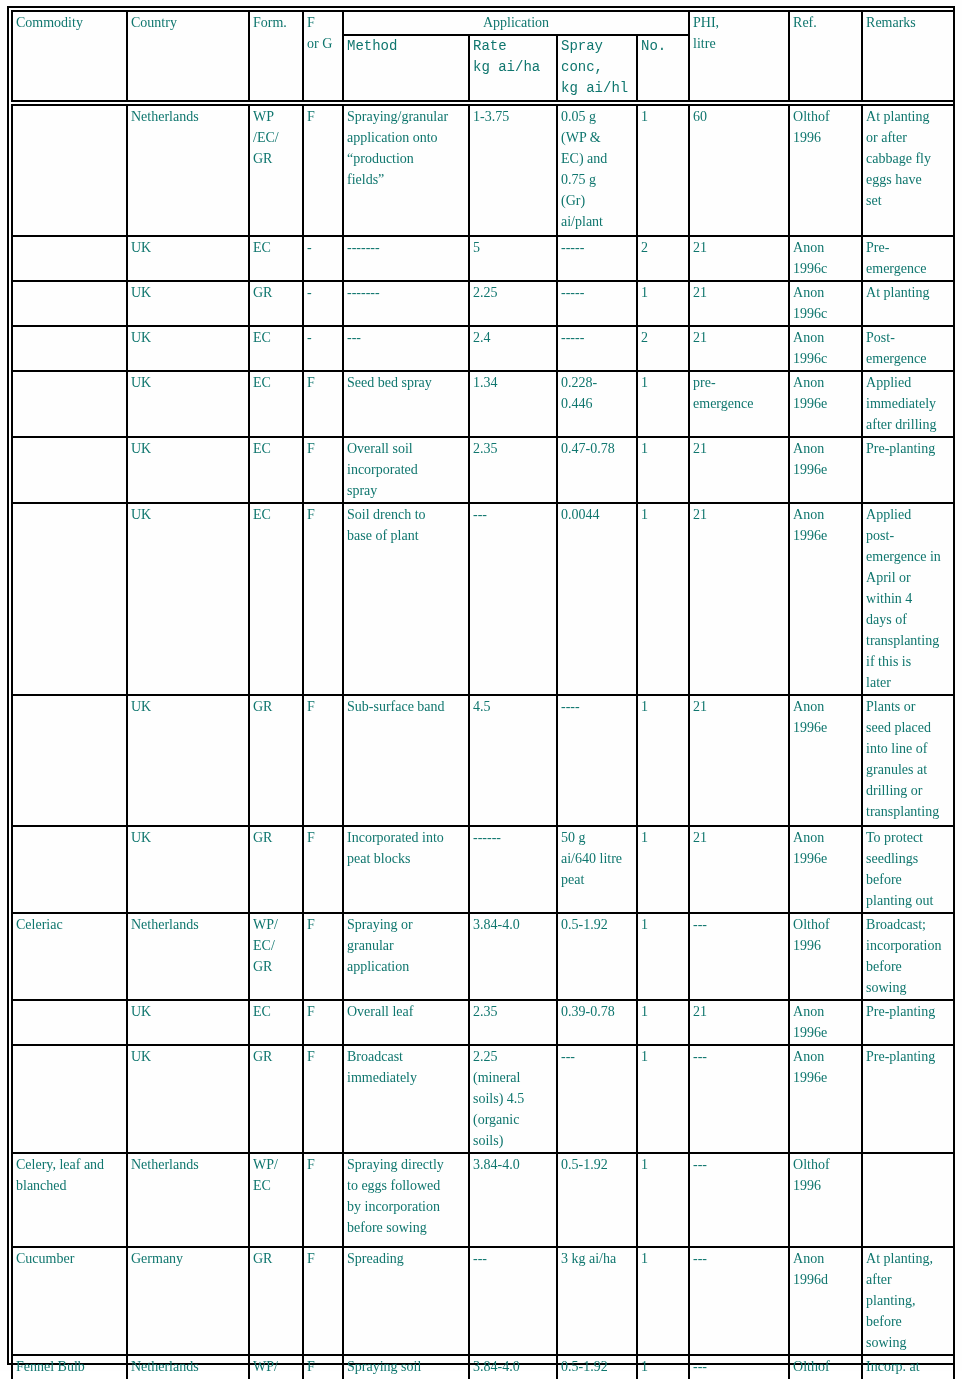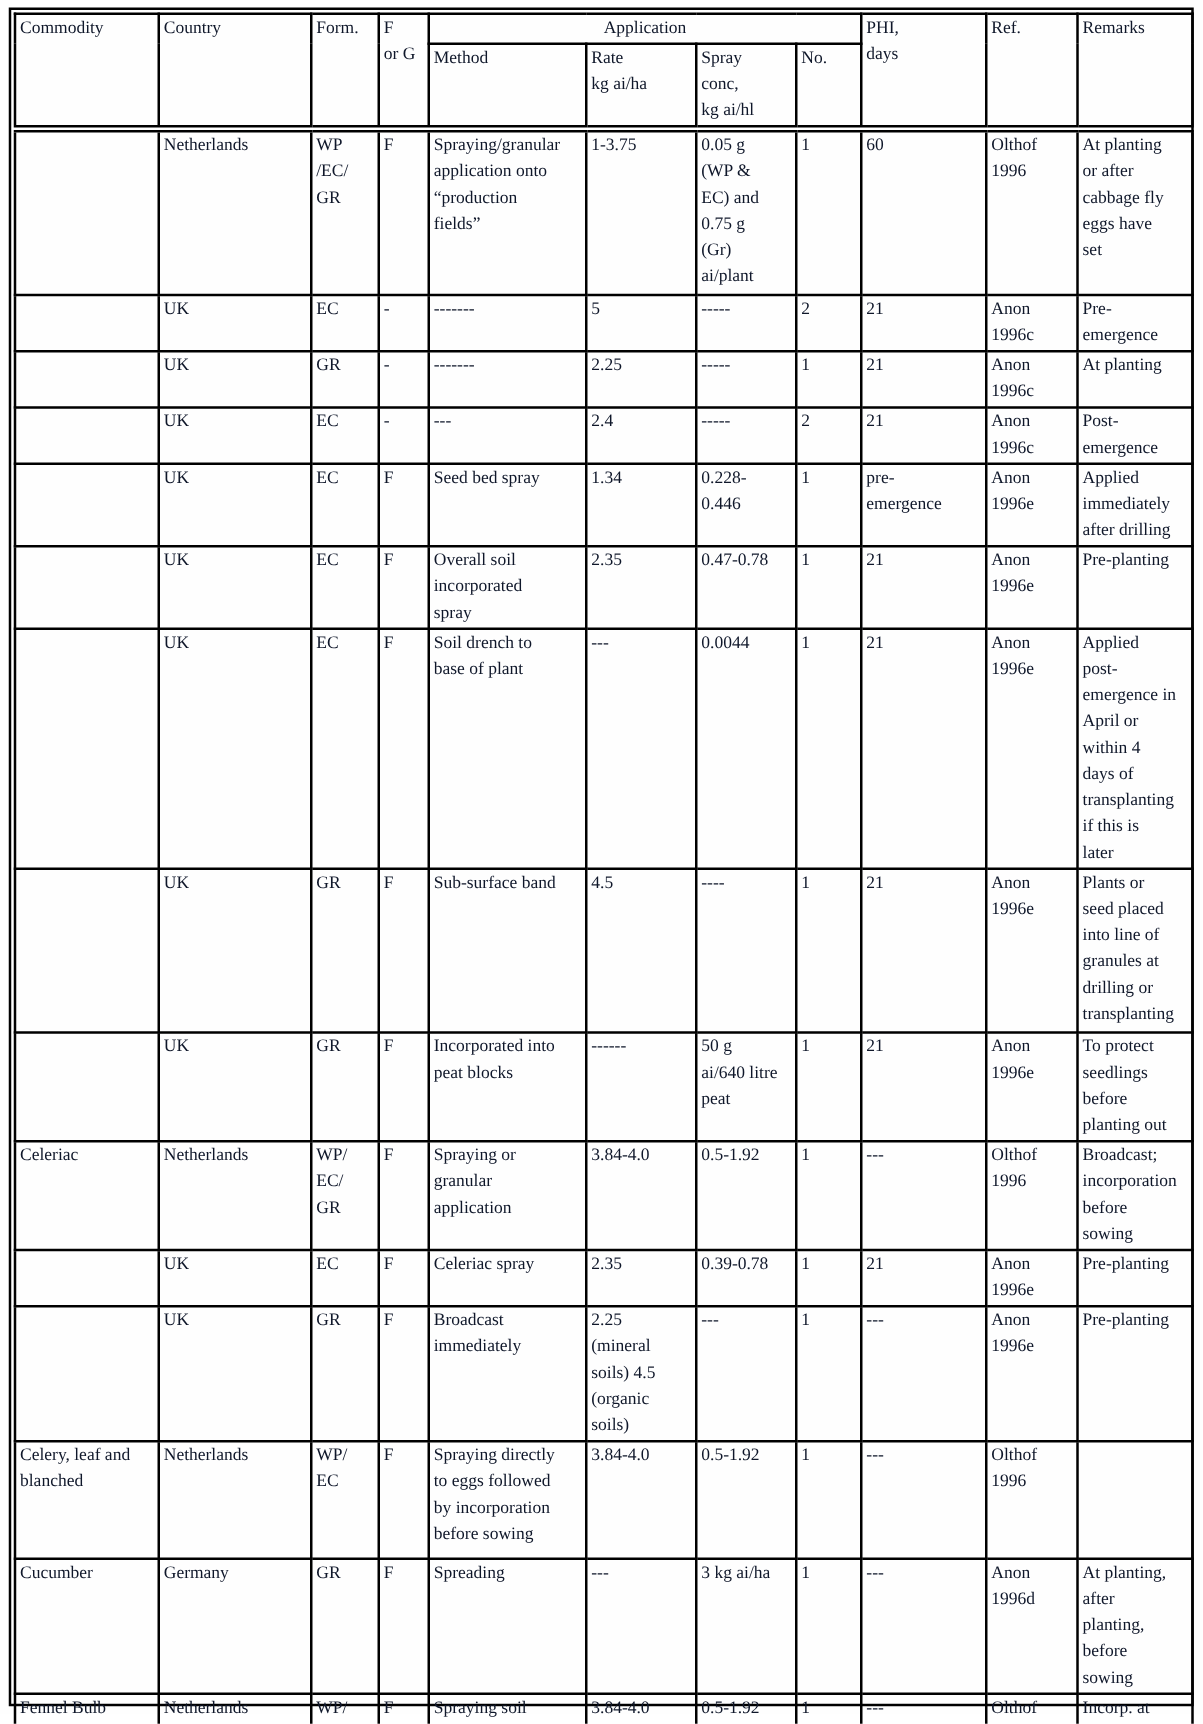--- a/index.html
+++ b/index.html
@@ -7,21 +7,21 @@
     margin: 0; padding: 0;
     width: 962px; height: 1379px;
     background: #ffffff;
     overflow: hidden;
   }
   .page {
     width: 962px; height: 1371px;
     padding: 6px 7px;
     background: #fefefe;
     font-family: "Liberation Serif", "DejaVu Serif", serif;
-    color: #0f172a;
+    color: #0f766e;
   }
   .frame {
     border: 2px solid #000;
     padding: 2px;
     height: 100%;
   }
   table.residue {
     border-collapse: collapse;
     table-layout: fixed;
     width: 100%;
@@ -32,21 +32,21 @@
   th, td {
     border: 2px solid #000;
     vertical-align: top;
     text-align: left;
     padding: 0px 3px 1px 3px;
     white-space: pre-line;
     overflow: hidden;
     font-weight: normal;
   }
   thead th { border-bottom-width: 2px; }
-  thead tr.sub th { border-bottom: 6px double #000; }
+  thead tr.sub th { border-bottom: 6px double #000; font-family: Liberation Mono, monospace; }
   thead th.app-span { text-align: center; border-bottom-width: 2px; }
   thead th[rowspan] { border-bottom: 6px double #000; }
   thead tr.top { height: 24px; }
   thead tr.sub { height: 62px; }
   
   tbody tr:nth-child(1)  { height: 133px; }
   tbody tr:nth-child(2)  { height: 44px; }
   tbody tr:nth-child(3)  { height: 44px; }
   tbody tr:nth-child(4)  { height: 44px; }
   tbody tr:nth-child(5)  { height: 63px; }
@@ -82,21 +82,21 @@
       </colgroup>
       <thead>
         <tr class="top">
           <th rowspan="2">Commodity</th>
           <th rowspan="2">Country</th>
           <th rowspan="2">Form.</th>
           <th rowspan="2">F
 or G</th>
           <th colspan="4" class="app-span">Application</th>
           <th rowspan="2">PHI,
-days</th>
+litre</th>
           <th rowspan="2">Ref.</th>
           <th rowspan="2">Remarks</th>
         </tr>
         <tr class="sub">
           <th>Method</th>
           <th>Rate
 kg ai/ha</th>
           <th>Spray
 conc,
 kg ai/hl</th>
@@ -289,21 +289,21 @@
             <td>Broadcast;
 incorporation
 before
 sowing</td>
           </tr>
           <tr>
             <td></td>
             <td>UK</td>
             <td>EC</td>
             <td>F</td>
-            <td>Celeriac spray</td>
+            <td>Overall leaf</td>
             <td>2.35</td>
             <td>0.39-0.78</td>
             <td>1</td>
             <td>21</td>
             <td>Anon
 1996e</td>
             <td>Pre-planting</td>
           </tr>
           <tr>
             <td></td>

